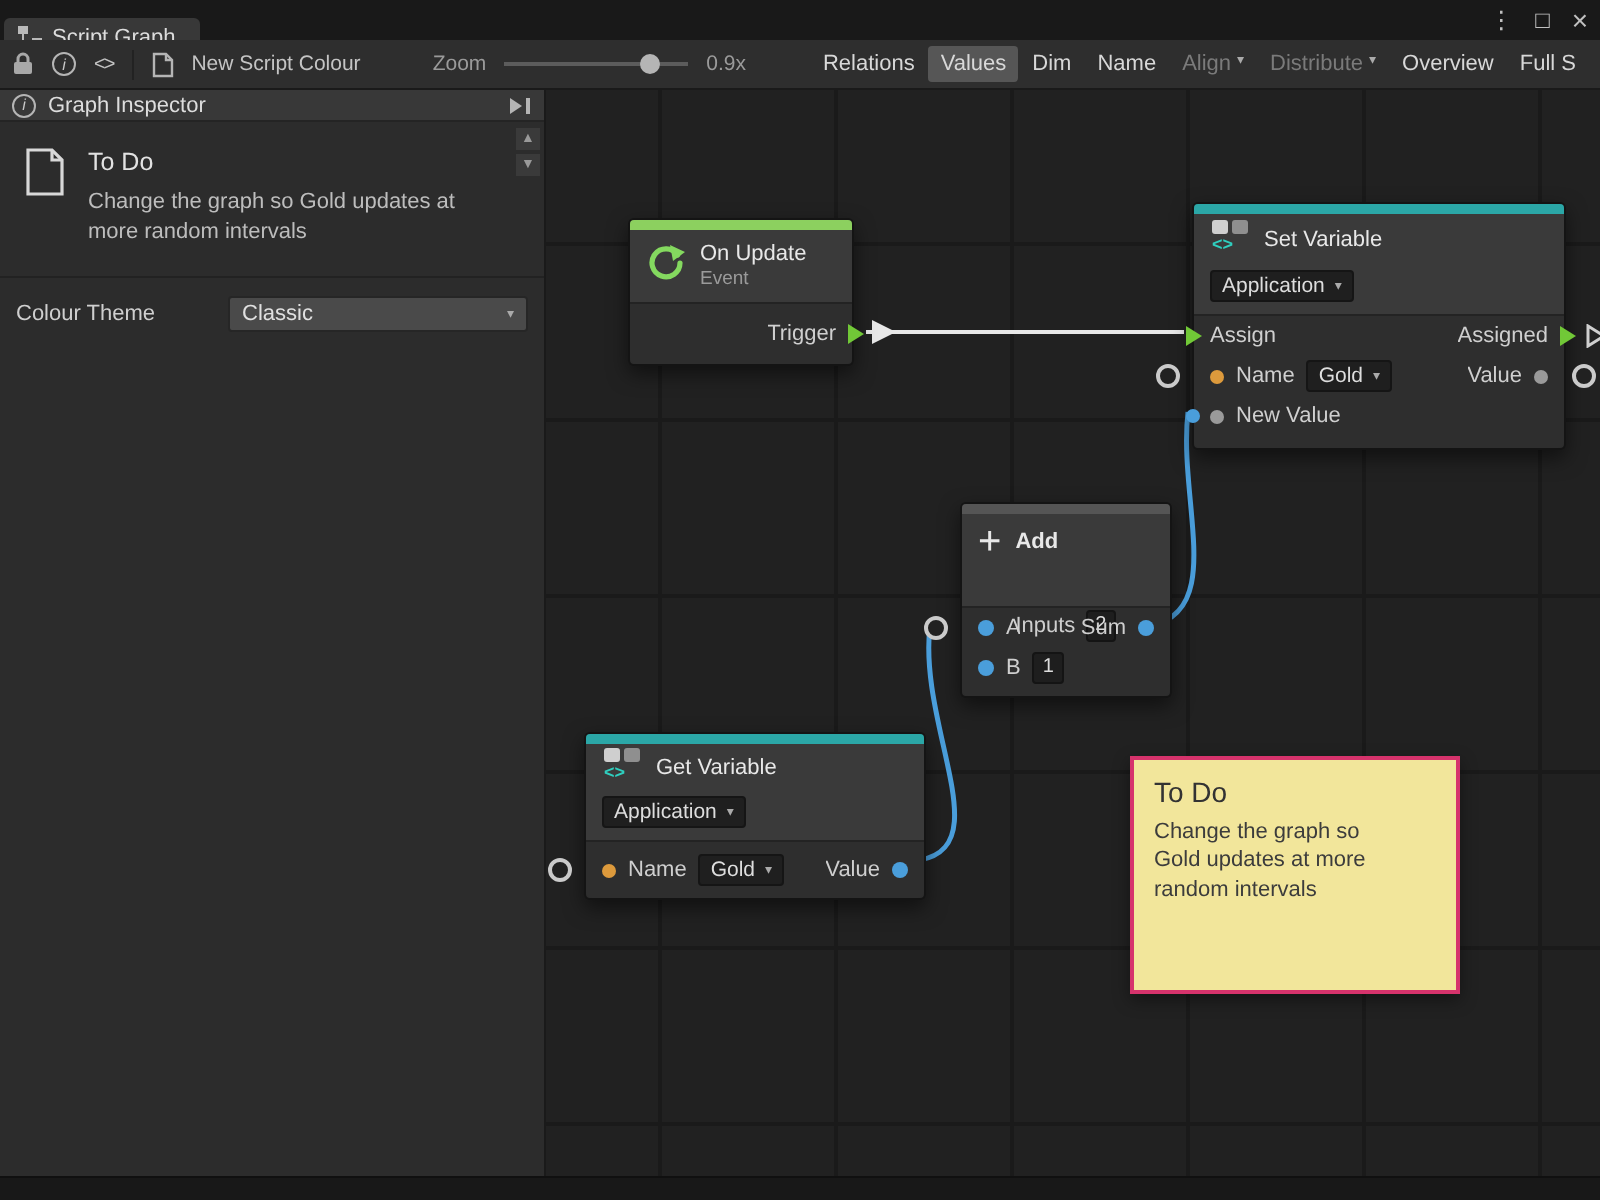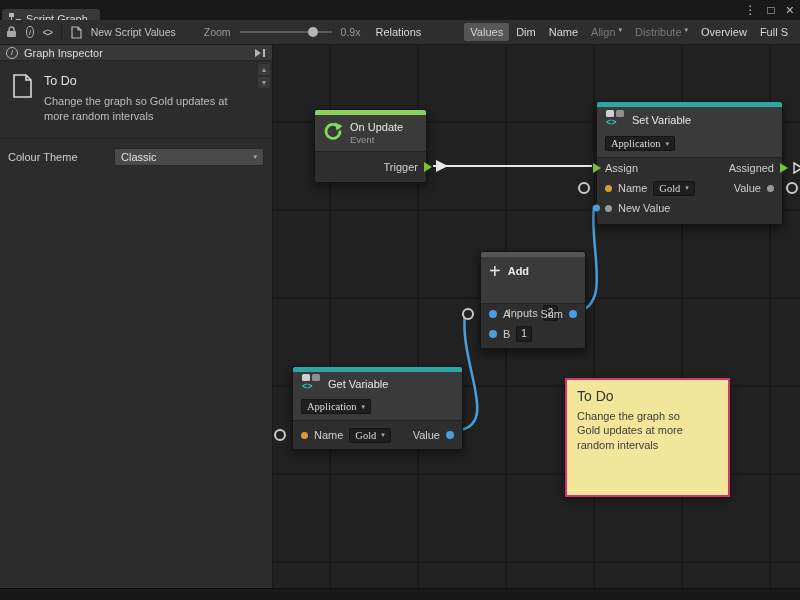--- a/index.html
+++ b/index.html
@@ -22,21 +22,21 @@
                  font-size:8px; display:flex; align-items:center; justify-content:center; font-style:italic; }
   .code-glyph { font-size:10px; color:#c4c4c4; letter-spacing:-1px; }
   .sep { width:1px; height:15px; background:#222; }
   .tb-label { font-size:10.5px; color:#c4c4c4; white-space:nowrap; }
   .tb-dim { color:#9a9a9a; }
   .slider { position:relative; width:92px; height:14px; flex:none; }
   .slider .track { position:absolute; left:0; right:0; top:6px; height:2px; background:#5c5c5c; }
   .slider .handle { position:absolute; top:2px; left:74%; width:10px; height:10px; border-radius:50%; background:#b5b5b5; }
   .tb-buttons { display:flex; align-items:center; margin-left:auto; gap:1px; white-space:nowrap; }
   .tb-btn { font-size:11px; color:#d8d8d8; padding:3px 6px; border-radius:2px; display:flex; gap:3px; align-items:flex-start; }
-  .tb-btn.active { background:#565656;margin-left:36px; }
+  .tb-btn.active { background:#565656; }
   .tb-btn.disabled { color:#7a7a7a; }
   .caret { font-size:7px; color:#aaa; }
 
   
   .inspector { position:absolute; left:0; top:45px; width:273px; bottom:12px; background:#2c2c2c;
                border-right:1px solid #1a1a1a; }
   .insp-header { height:16px; background:#383838; border-bottom:1px solid #242424; display:flex; align-items:center;
                  padding:0 6px; gap:6px; font-size:11px; color:#dddddd; }
   .insp-header .right { margin-left:auto; display:flex; align-items:center; }
   .scroll-arrows { position:absolute; top:19px; right:2px; display:flex; flex-direction:column; gap:2px; }
@@ -68,21 +68,21 @@
   .node-header { background:#3a3a3a; display:flex; align-items:center; gap:7px; padding:0 8px; }
   .node-title { font-size:11px; color:#e8e8e8; white-space:nowrap; }
   .node-sub { font-size:9.5px; color:#9a9a9a; margin-top:1px; }
   .node-subheader { background:#3a3a3a; padding:0 8px 6px; }
   .node-body { background:#2e2e2e; border-top:1px solid #232323; border-radius:0 0 3px 3px; }
   .row { position:relative; display:flex; align-items:center; gap:6px; padding:0 8px; height:20px; }
   .row-label { font-size:11px; color:#cfcfcf; white-space:nowrap; overflow:hidden; }
   .spacer { flex:1; }
   .dd { display:inline-flex; align-items:center; gap:5px; background:#1f1f1f; border:1px solid #151515;
         border-radius:2px; padding:1px 5px; font-size:10.5px; color:#ddd; max-width:96px; }
-  .dd span:first-child { overflow:hidden; white-space:nowrap;font-family:Liberation Serif, serif; }
+  .dd span:first-child { overflow:hidden; white-space:nowrap; }
   .dot { width:8px; height:8px; border-radius:50%; flex:none; }
   .dot.blue { background:#4a9edb; }
   .dot.orange { background:#dd9a3c; width:7px; height:7px; }
   .dot.gray { background:#9a9a9a; width:7px; height:7px; }
   .edge-circle { position:absolute; width:12px; height:12px; border:2px solid #cacaca; border-radius:50%;
                  background:#212121; top:50%; transform:translateY(-50%); }
   .edge-circle.l { left:-19px; }
   .edge-circle.r { right:-16px; }
   .edge-dot { position:absolute; width:7px; height:7px; border-radius:50%; background:#4a9edb;
               top:50%; transform:translateY(-50%); }
@@ -136,21 +136,21 @@
     </span>
     <span class="info-circle">i</span>
     <span class="code-glyph">&lt;&gt;</span>
     <span class="sep"></span>
     <span class="tb-icon">
       <svg width="11" height="13" viewBox="0 0 11 13">
           <path d="M1 1 h6 l3 3 v8 h-9 z" fill="none" stroke="#b5b5b5" stroke-width="1.2"></path>
           <path d="M7 1 v3 h3" fill="none" stroke="#b5b5b5" stroke-width="1.2"></path>
         </svg>
     </span>
-    <span class="tb-label">New Script Values</span>
+    <span class="tb-label">New Script Colour</span>
     <span style="width:18px;"></span>
     <span class="tb-label tb-dim">Zoom</span>
     <span class="slider">
       <span class="track"></span>
       <span class="handle"></span>
     </span>
     <span class="tb-label tb-dim">0.9x</span>
     <div class="tb-buttons">
       <span class="tb-btn">
           <span>Relations</span>

